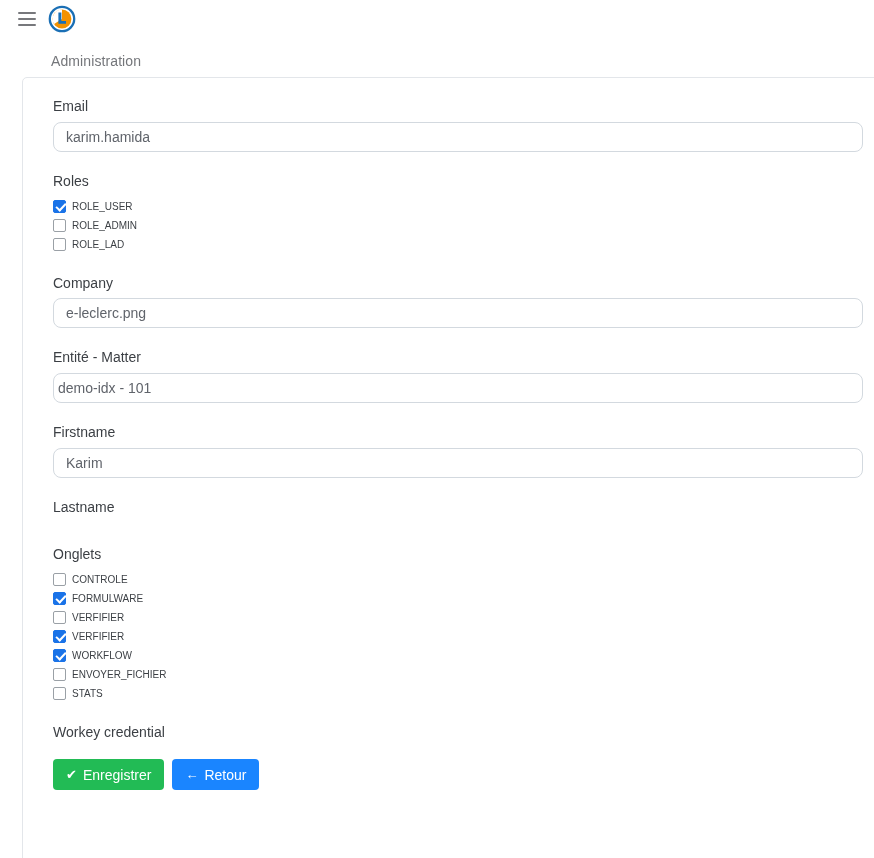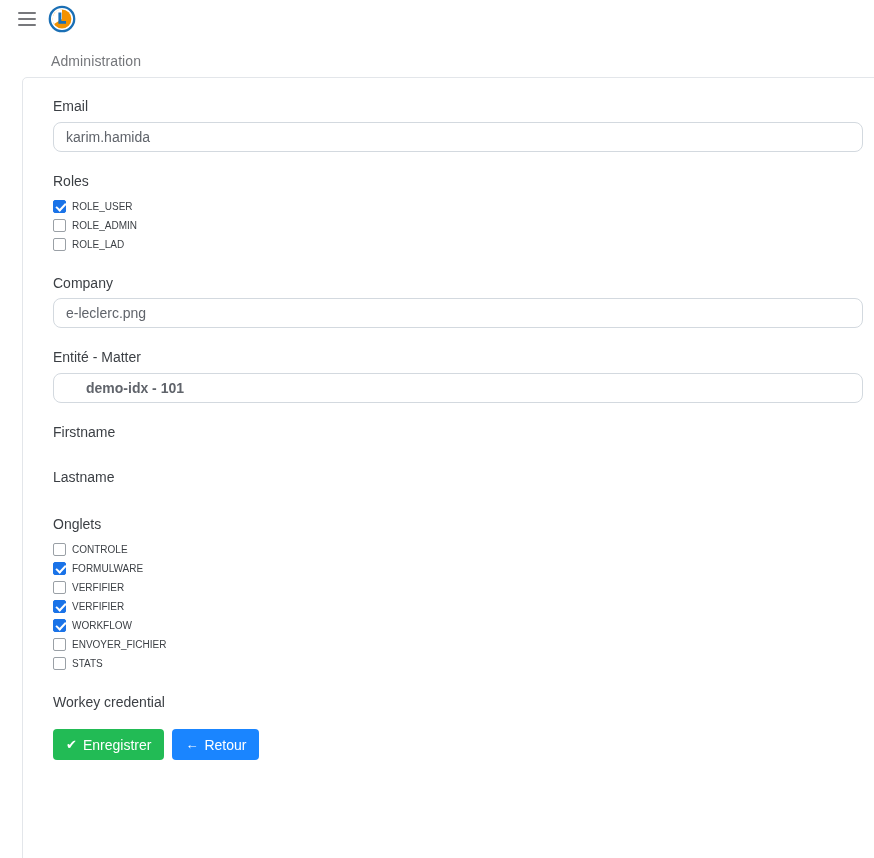--- a/index.html
+++ b/index.html
@@ -68,21 +68,21 @@
     height: 30px;
     padding: 3px 12px;
     font-size: 14px;
     font-family: "Liberation Sans", sans-serif;
     color: #60646b;
     background: #ffffff;
     border: 1px solid #d3d9df;
     border-radius: 8px;
     outline: none;
   }
-  .form-control.select-ctl { padding-left: 32px; font-weight: bold; }
+  .form-control.select-ctl { padding-left: 4px; }
   .spacer-sm { height: 21px; }
   .spacer-md { height: 23px; }
 
   
   .check-list { margin: 0; padding: 0; }
   .check-row {
     display: flex;
     align-items: center;
     height: 19px;
     margin: 0;
@@ -197,20 +197,21 @@
 
     <div class="form-group">
       <label class="field-label">Entité - Matter</label>
       <input class="form-control select-ctl" type="text" value="demo-idx - 101" style="">
     </div>
 
     <div class="spacer-sm"></div>
 
     <div class="form-group">
       <label class="field-label">Firstname</label>
+      <input class="form-control" type="text" value="Karim" style="">
     </div>
 
     <div class="spacer-sm"></div>
 
     <div class="form-group">
       <label class="field-label">Lastname</label>
     </div>
 
     <div class="spacer-md"></div>
 

